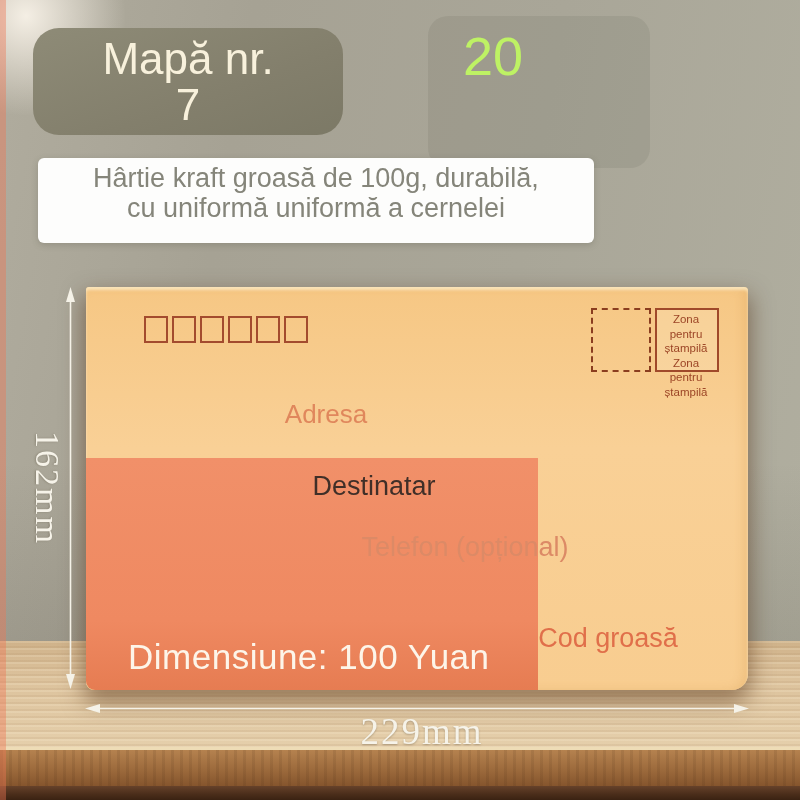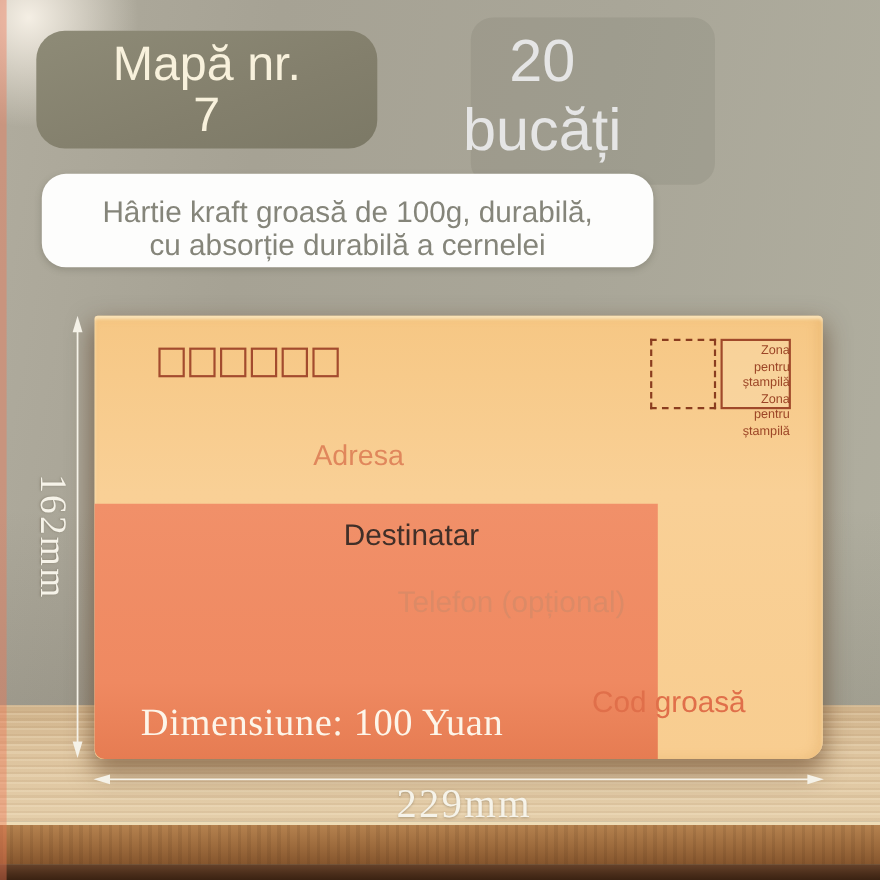--- a/index.html
+++ b/index.html
@@ -50,28 +50,28 @@
     display:flex;flex-direction:column;justify-content:center;align-items:center;
     color:#f8f1dc;font-size:44px;line-height:46px;text-align:center;
   }
   
   .quantity-shade{
     position:absolute;left:428px;top:16px;width:222px;height:152px;border-radius:20px;
     background:rgba(104,104,90,0.15);
   }
   .quantity{
     position:absolute;left:395px;top:25px;width:196px;
-    text-align:center;color:#e5e5e5;font-size:54px;line-height:62px;
+    text-align:center;color:#bef264;font-size:54px;line-height:62px;
   }
   
   .desc-card{
-    position:absolute;left:38px;top:158px;width:556px;height:85px;border-radius:22px;
+    position:absolute;left:38px;top:158px;width:556px;height:85px;border-radius:6px;
     background:#fdfdfc;box-shadow:0 2px 6px rgba(80,80,65,0.25);
     color:#85857a;font-size:27px;line-height:30px;text-align:center;
-    padding-top:20px;
+    padding-top:5px;
   }
   
   .envelope{
     position:absolute;left:86px;top:287px;width:662px;height:403px;
     border-radius:3px 4px 16px 8px;
     background:linear-gradient(180deg,#f6c784 0%,#f9d096 40%,#f8cd90 100%);
     box-shadow:0 10px 22px 2px rgba(75,40,12,0.5), inset 0 3px 3px rgba(255,246,216,0.65), inset -5px 0 10px rgba(205,145,70,0.22);
   }
   .postal-row{position:absolute;left:58px;top:29px;display:flex;gap:4px;}
   .postal-box{width:24px;height:27px;border:2.5px solid #a34b2e;background:transparent;}
@@ -79,43 +79,43 @@
     position:absolute;left:505px;top:21px;width:60px;height:64px;
     border:2px dashed #8a3d1f;
   }
   .stamp-solid{
     position:absolute;left:569px;top:21px;width:64px;height:64px;
     border:2.5px solid #a0492a;background:rgba(252,232,196,0.3);
     overflow:visible;
   }
   .stamp-text{
     position:absolute;left:-3px;top:2px;width:64px;
-    font-size:11.5px;line-height:14.6px;text-align:right;color:#9c4526;
+    font-size:11.5px;line-height:14.6px;text-align:center;color:#9c4526;
   }
   .stamp-text span{display:block;}
   .adresa{
     position:absolute;left:150px;top:112px;width:180px;text-align:center;
     font-size:26px;color:#e0875c;
   }
   .salmon{
-    position:absolute;left:0;top:171px;width:512px;height:232px;
+    position:absolute;left:0;top:171px;width:452px;height:232px;
     border-radius:0 0 0 9px;
     background:linear-gradient(180deg,#f19069 0%,#ef8961 70%,#e67c52 100%);
   }
   .destinatar{
     position:absolute;left:188px;top:13px;width:200px;text-align:center;
     font-size:27px;color:#402f28;font-weight:500;
   }
   .telefon{
     position:absolute;left:254px;top:74px;width:250px;text-align:center;
     font-size:27px;color:#dc8a66;
   }
   .dimensiune{
     position:absolute;left:42px;top:179px;
-    font-size:35px;color:#fdf5e9;letter-spacing:0.5px;font-family:Liberation Serif, serif;
+    font-size:35px;color:#fdf5e9;letter-spacing:0.5px;
   }
   .codpostal{
     position:absolute;left:432px;top:336px;width:180px;text-align:center;
     font-size:27px;color:#e06f4a;
   }
   
   .dim-svg{position:absolute;}
   .dim-label{
     position:absolute;color:#f6f3e9;
     font-family:"Liberation Serif","DejaVu Serif",serif;
@@ -142,25 +142,24 @@
   <div class="table-front"></div>
   <div class="table-dark"></div>
 
   <div class="quantity-shade"></div>
   <div class="badge">
     <div>Mapă nr.</div>
     <div>7</div>
   </div>
   <div class="quantity">
     <div>20</div>
-    <div>bucăți</div>
   </div>
   <div class="desc-card">
     <div>Hârtie kraft groasă de 100g, durabilă,</div>
-    <div>cu absorție durabilă a cernelei</div>
+    <div>cu uniformă uniformă a cernelei</div>
   </div>
 
   <div class="envelope">
 
     <div class="postal-row">
       <div class="postal-box"></div>
       <div class="postal-box"></div>
       <div class="postal-box"></div>
       <div class="postal-box"></div>
       <div class="postal-box"></div>

